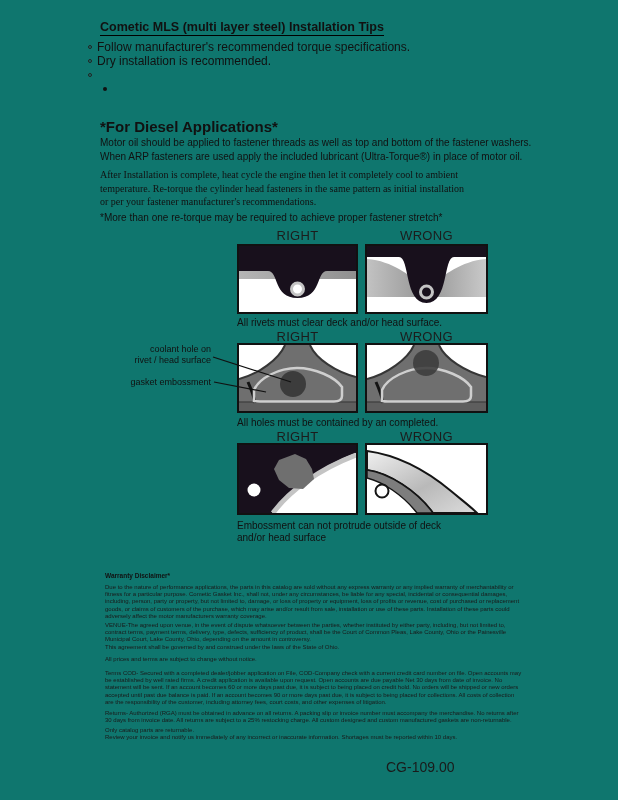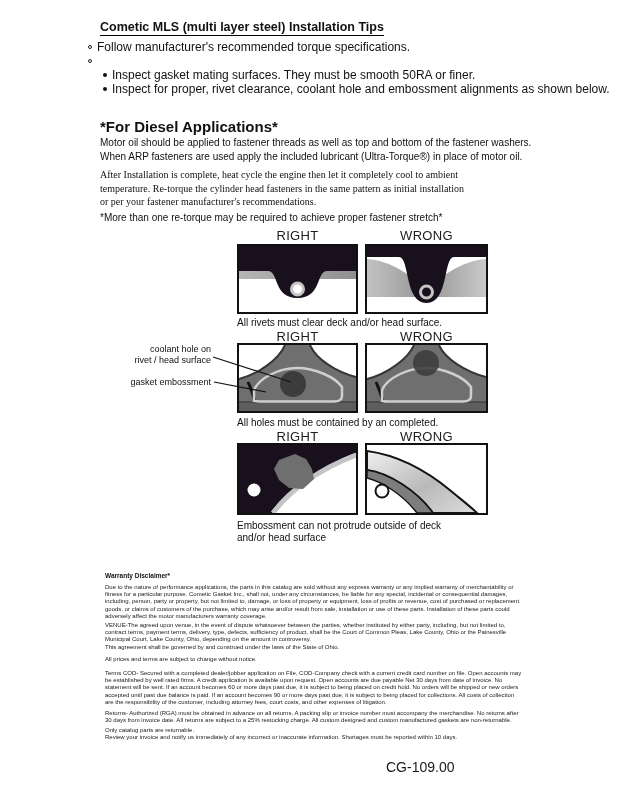--- a/index.html
+++ b/index.html
@@ -1,18 +1,18 @@
 <!DOCTYPE html>
 <html><head>
 <meta charset="utf-8">
 <style>
   * { margin:0; padding:0; box-sizing:border-box; }
   html,body { background:#e8e8e8; }
   .page {
-    position:relative; width:618px; height:800px; background:#ffffff;
+    position:relative; width:618px; height:800px; background:#0f766e;
     font-family:"Liberation Sans", sans-serif; color:#111; overflow:hidden;
     margin:0 auto;
   }
   .abs { position:absolute; }
   .pre { white-space:pre-line; }
 
   .title {
     left:100px; top:20px; font-size:12.5px; font-weight:bold;
     border-bottom:1.5px solid #000; padding-bottom:1px;
   }
@@ -56,28 +56,27 @@
 
   <div class="abs title">Cometic MLS (multi layer steel) Installation Tips</div>
 
   <div class="abs bullets">
     <div class="b-row">
       <span class="b-dot"></span>
       <span>Follow manufacturer's recommended torque specifications.</span>
     </div>
     <div class="b-row">
       <span class="b-dot"></span>
+      <span>Dry installation is recommended.</span>
+    </div>
+    <div class="b-row">
+      <span class="b-dot"></span>
     </div>
     <div class="sb-row">
       <span class="sb-dot"></span>
-      <span>Inspect gasket mating surfaces.  They must be smooth 50RA or finer.</span>
-    </div>
-    <div class="sb-row">
-      <span class="sb-dot"></span>
-      <span>Inspect for proper, rivet clearance, coolant hole and embossment alignments as shown below.</span>
     </div>
   </div>
 
   <div class="abs diesel-h">*For Diesel Applications*</div>
   <div class="abs para p1 pre">Motor oil should be applied to fastener threads as well as top and bottom of the fastener washers.
 When ARP fasteners are used apply the included lubricant (Ultra-Torque®) in place of motor oil.</div>
   <div class="abs para p2 pre">After Installation is complete, heat cycle the engine then let it completely cool to ambient
 temperature. Re-torque the cylinder head fasteners in the same pattern as initial installation
 or per your fastener manufacturer's recommendations.</div>
   <div class="abs para note">*More than one re-torque may be required to achieve proper fastener stretch*</div>

